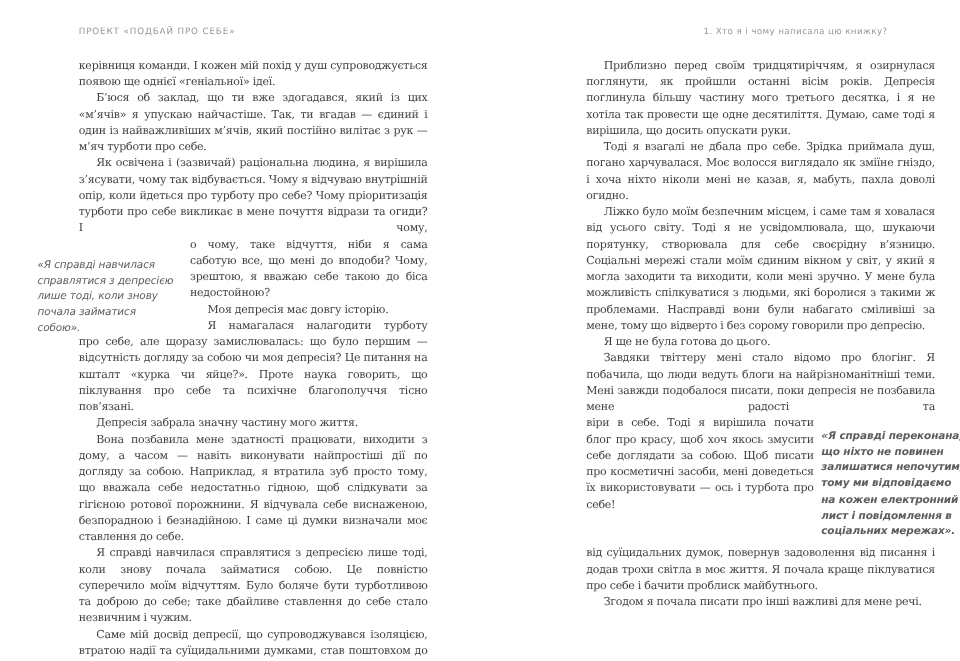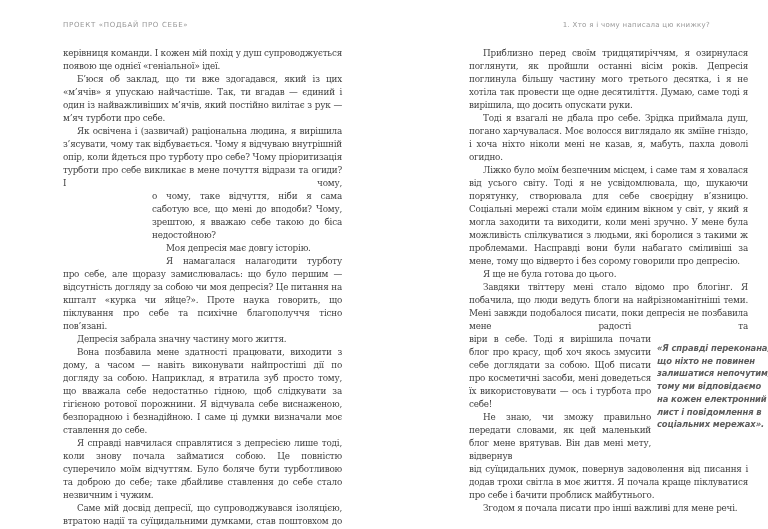--- a/index.html
+++ b/index.html
@@ -62,20 +62,21 @@
     <div class="run-head lft">ПРОЕКТ «ПОДБАЙ ПРО СЕБЕ»</div>
 
     <div class="page-body lft">
       <div class="seg">
         <p>керівниця команди. І кожен мій похід у душ супроводжується появою ще однієї «геніальної» ідеї.</p>
         <p class="ind">Б’юся об заклад, що ти вже здогадався, який із цих «м’ячів» я упускаю найчастіше. Так, ти вгадав — єдиний і один із найважливіших м’ячів, який постійно вилітає з рук — м’яч турботи про себе.</p>
         <p class="ind cont-end">Як освічена і (зазвичай) раціональна людина, я вирішила з’ясувати, чому так відбувається. Чому я відчуваю внутрішній опір, коли йдеться про турботу про себе? Чому пріоритизація турботи про себе викликає в мене почуття відрази та огиди? І чому,</p>
       </div>
 
       <div class="seg narrow-l">
+        <div class="margin-quote lft">«Я справді навчилася справлятися з депресією лише тоді, коли знову почала займатися собою».</div>
         <p>о чому, таке відчуття, ніби я сама саботую все, що мені до вподоби? Чому, зрештою, я вважаю себе такою до біса недостойною?</p>
         <p class="ind">Моя депресія має довгу історію.</p>
         <p class="ind cont-end">Я намагалася налагодити турботу</p>
       </div>
 
       <div class="seg">
         <p>про себе, але щоразу замислювалась: що було першим — відсутність догляду за собою чи моя депресія? Це питання на кшталт «курка чи яйце?». Проте наука говорить, що піклування про себе та психічне благополуччя тісно пов’язані.</p>
         <p class="ind">Депресія забрала значну частину мого життя.</p>
         <p class="ind">Вона позбавила мене здатності працювати, виходити з дому, а часом — навіть виконувати найпростіші дії по догляду за собою. Наприклад, я втратила зуб просто тому, що вважала себе недостатньо гідною, щоб слідкувати за гігієною ротової порожнини. Я відчувала себе виснаженою, безпорадною і безнадійною. І саме ці думки визначали моє ставлення до себе.</p>
         <p class="ind">Я справді навчилася справлятися з депресією лише тоді, коли знову почала займатися собою. Це повністю суперечило моїм відчуттям. Було боляче бути турботливою та доброю до себе; таке дбайливе ставлення до себе стало незвичним і чужим.</p>
@@ -94,21 +95,20 @@
         <p class="ind">Приблизно перед своїм тридцятиріччям, я озирнулася поглянути, як пройшли останні вісім років. Депресія поглинула більшу частину мого третього десятка, і я не хотіла так провести ще одне десятиліття. Думаю, саме тоді я вирішила, що досить опускати руки.</p>
         <p class="ind">Тоді я взагалі не дбала про себе. Зрідка приймала душ, погано харчувалася. Моє волосся виглядало як зміїне гніздо, і хоча ніхто ніколи мені не казав, я, мабуть, пахла доволі огидно.</p>
         <p class="ind">Ліжко було моїм безпечним місцем, і саме там я ховалася від усього світу. Тоді я не усвідомлювала, що, шукаючи порятунку, створювала для себе своєрідну в’язницю. Соціальні мережі стали моїм єдиним вікном у світ, у який я могла заходити та виходити, коли мені зручно. У мене була можливість спілкуватися з людьми, які боролися з такими ж проблемами. Насправді вони були набагато сміливіші за мене, тому що відверто і без сорому говорили про депресію.</p>
         <p class="ind">Я ще не була готова до цього.</p>
         <p class="ind cont-end">Завдяки твіттеру мені стало відомо про блогінг. Я побачила, що люди ведуть блоги на найрізноманітніші теми. Мені завжди подобалося писати, поки депресія не позбавила мене радості та</p>
       </div>
 
       <div class="seg narrow-r">
         <div class="margin-quote rgt">«Я справді переконана, що ніхто не повинен залишатися непочутим, тому ми відповідаємо на кожен електронний лист і повідомлення в соціальних мережах».</div>
         <p>віри в себе. Тоді я вирішила почати блог про красу, щоб хоч якось змусити себе доглядати за собою. Щоб писати про косметичні засоби, мені доведеться їх використовувати — ось і турбота про себе!</p>
-        <p class="ind cont-end">Не знаю, чи зможу правильно передати словами, як цей маленький блог мене врятував. Він дав мені мету, відвернув</p>
       </div>
 
       <div class="seg">
         <p>від суїцидальних думок, повернув задоволення від писання і додав трохи світла в моє життя. Я почала краще піклуватися про себе і бачити проблиск майбутнього.</p>
         <p class="ind">Згодом я почала писати про інші важливі для мене речі.</p>
       </div>
     </div>
 
     <div class="folio rgt">13</div>
   </div>

